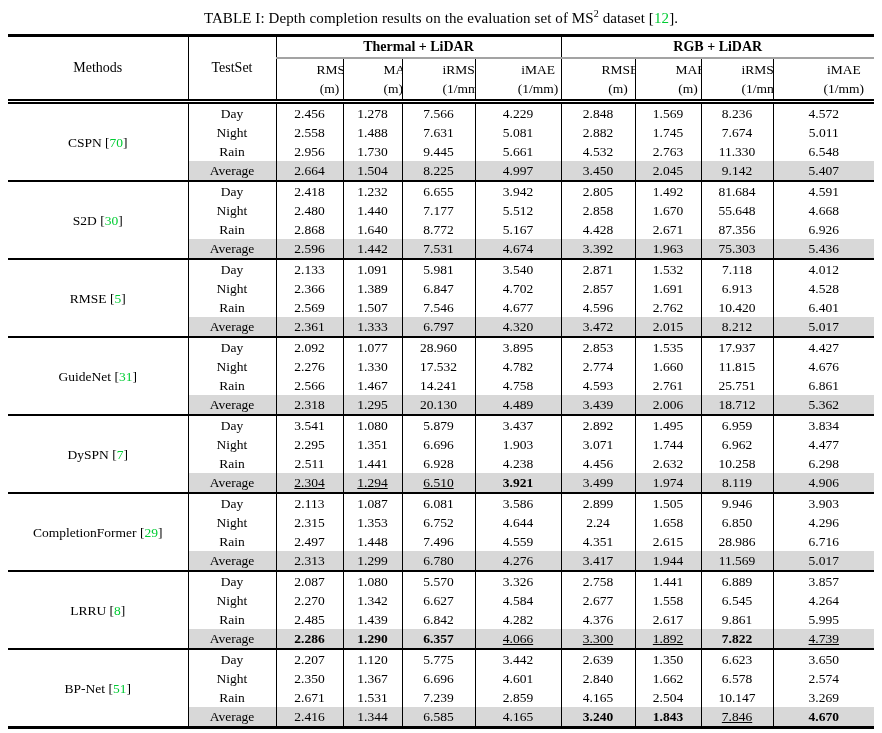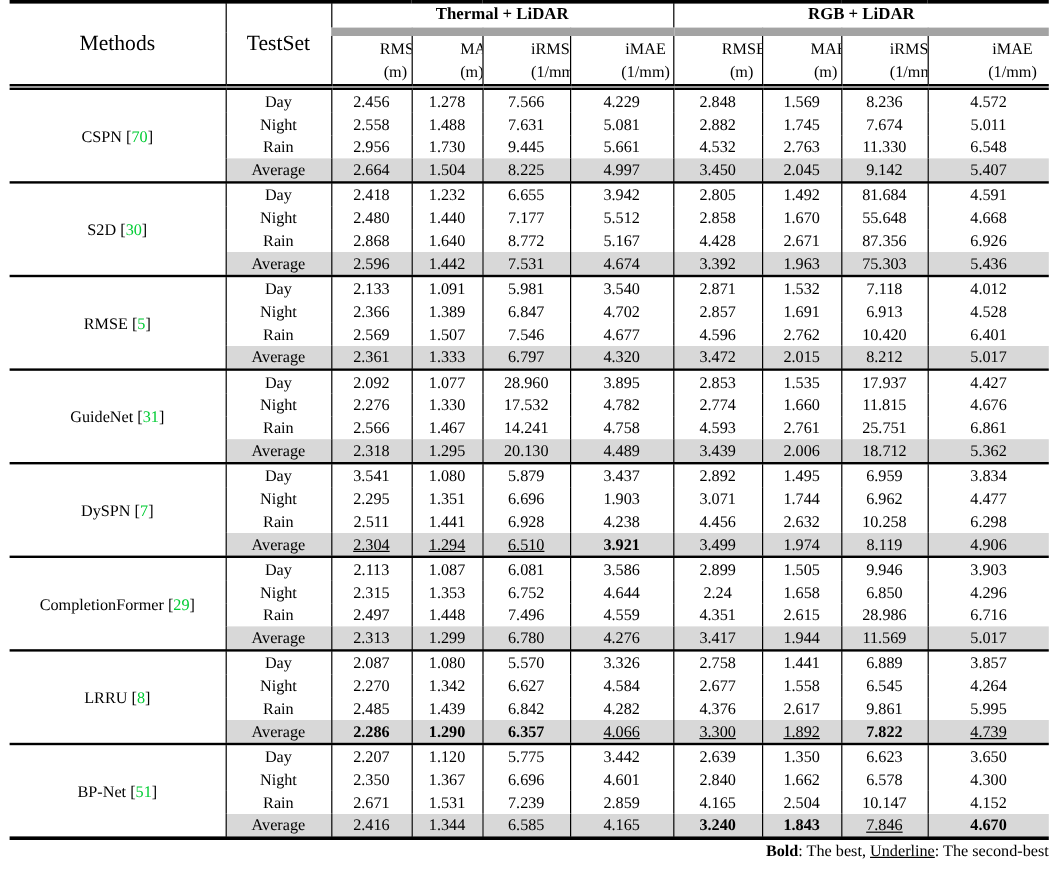--- a/index.html
+++ b/index.html
@@ -32,26 +32,26 @@
     text-align: center;
     font-weight: normal;
     overflow: hidden;
     white-space: nowrap;
   }
   .vl { border-left: 1px solid #000; }
   thead th.grp {
     font-weight: bold;
     font-size: 14px;
     height: 20px;
-    border-bottom: 7px solid #a3a3a3;
+    border-bottom: 2px solid #a3a3a3;
   }
   thead th.hb { border-bottom: 5px double #000; }
   thead th.metric { height: 40px; }
   thead th.metric div { line-height: 19px; padding-left: 40px; }
-  thead th.side { font-size: 18px; }
+  thead th.side { font-size: 14px; }
 
   tbody.method-block { border-top: 2px solid #000; }
   tbody.method-block td { height: 19px; line-height: 19px; }
   tr.avg td { background: var(--avg-bg, #d8d8d8); }
   td.b { font-weight: bold; }
   td.u { text-decoration: underline; }
 
   .footnote {
     width: 874px;
     text-align: right;
@@ -59,20 +59,21 @@
     padding-top: 1px;
   }
   .footnote .fb { font-weight: bold; }
   .footnote .fu { text-decoration: underline; }
 </style>
 </head>
 <body>
 
 <div class="page">
 
+  <div class="caption"><span>TABLE I: Depth completion results on the evaluation set of MS</span><sup>2</sup><span> dataset [</span><span class="cite">12</span><span>].</span></div>
 
   <table class="results">
     <colgroup>
       <col style="width:180px">
         <col style="width:88px">
       <col style="width:67px">
         <col style="width:59px">
         <col style="width:73px">
         <col style="width:86px">
       <col style="width:74px">
@@ -466,32 +467,32 @@
         </tr>
         <tr>
           <td class="testset-cell vl">Night</td>
           <td class="val vl">2.350</td>
           <td class="val vl">1.367</td>
           <td class="val vl">6.696</td>
           <td class="val vl">4.601</td>
           <td class="val vl">2.840</td>
           <td class="val vl">1.662</td>
           <td class="val vl">6.578</td>
-          <td class="val vl">4.300</td>
+          <td class="val vl">2.574</td>
         </tr>
         <tr>
           <td class="testset-cell vl">Rain</td>
           <td class="val vl">2.671</td>
           <td class="val vl">1.531</td>
           <td class="val vl">7.239</td>
           <td class="val vl">2.859</td>
           <td class="val vl">4.165</td>
           <td class="val vl">2.504</td>
           <td class="val vl">10.147</td>
-          <td class="val vl">4.152</td>
+          <td class="val vl">3.269</td>
         </tr>
         <tr class="avg">
           <td class="testset-cell vl">Average</td>
           <td class="val vl">2.416</td>
           <td class="val vl">1.344</td>
           <td class="val vl">6.585</td>
           <td class="val vl">4.165</td>
           <td class="val vl b">3.240</td>
           <td class="val vl b">1.843</td>
           <td class="val vl u">7.846</td>

